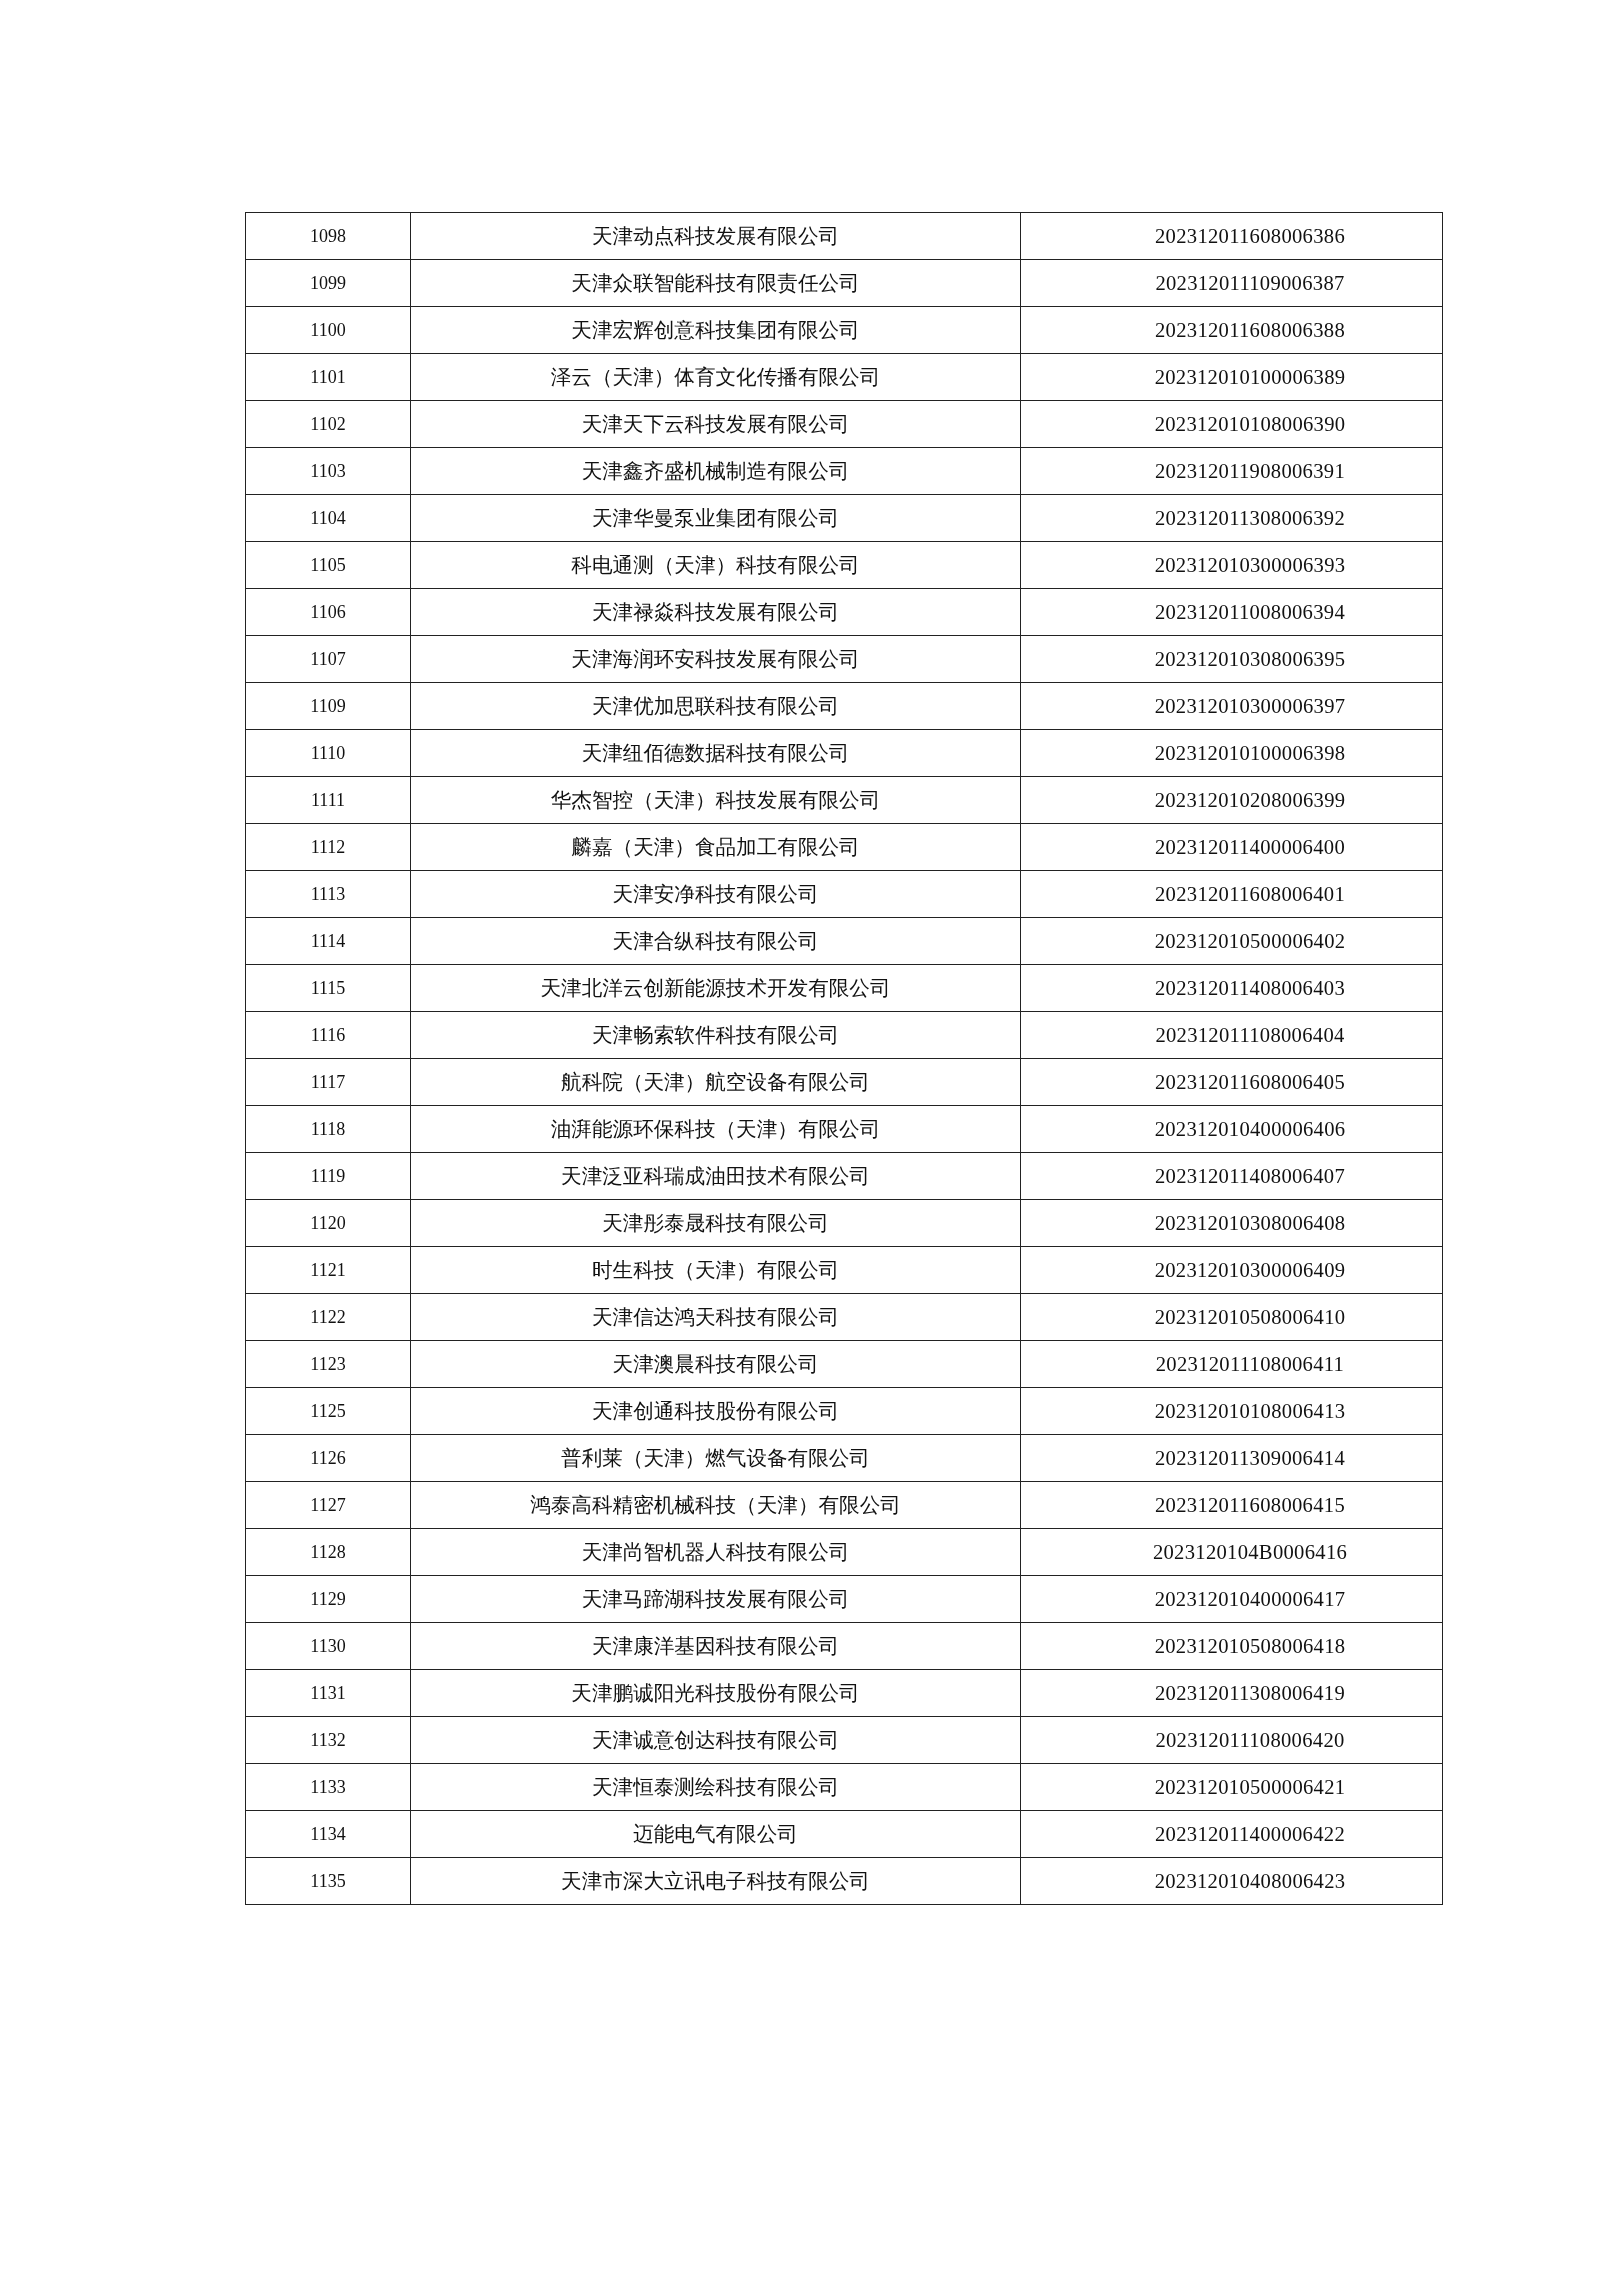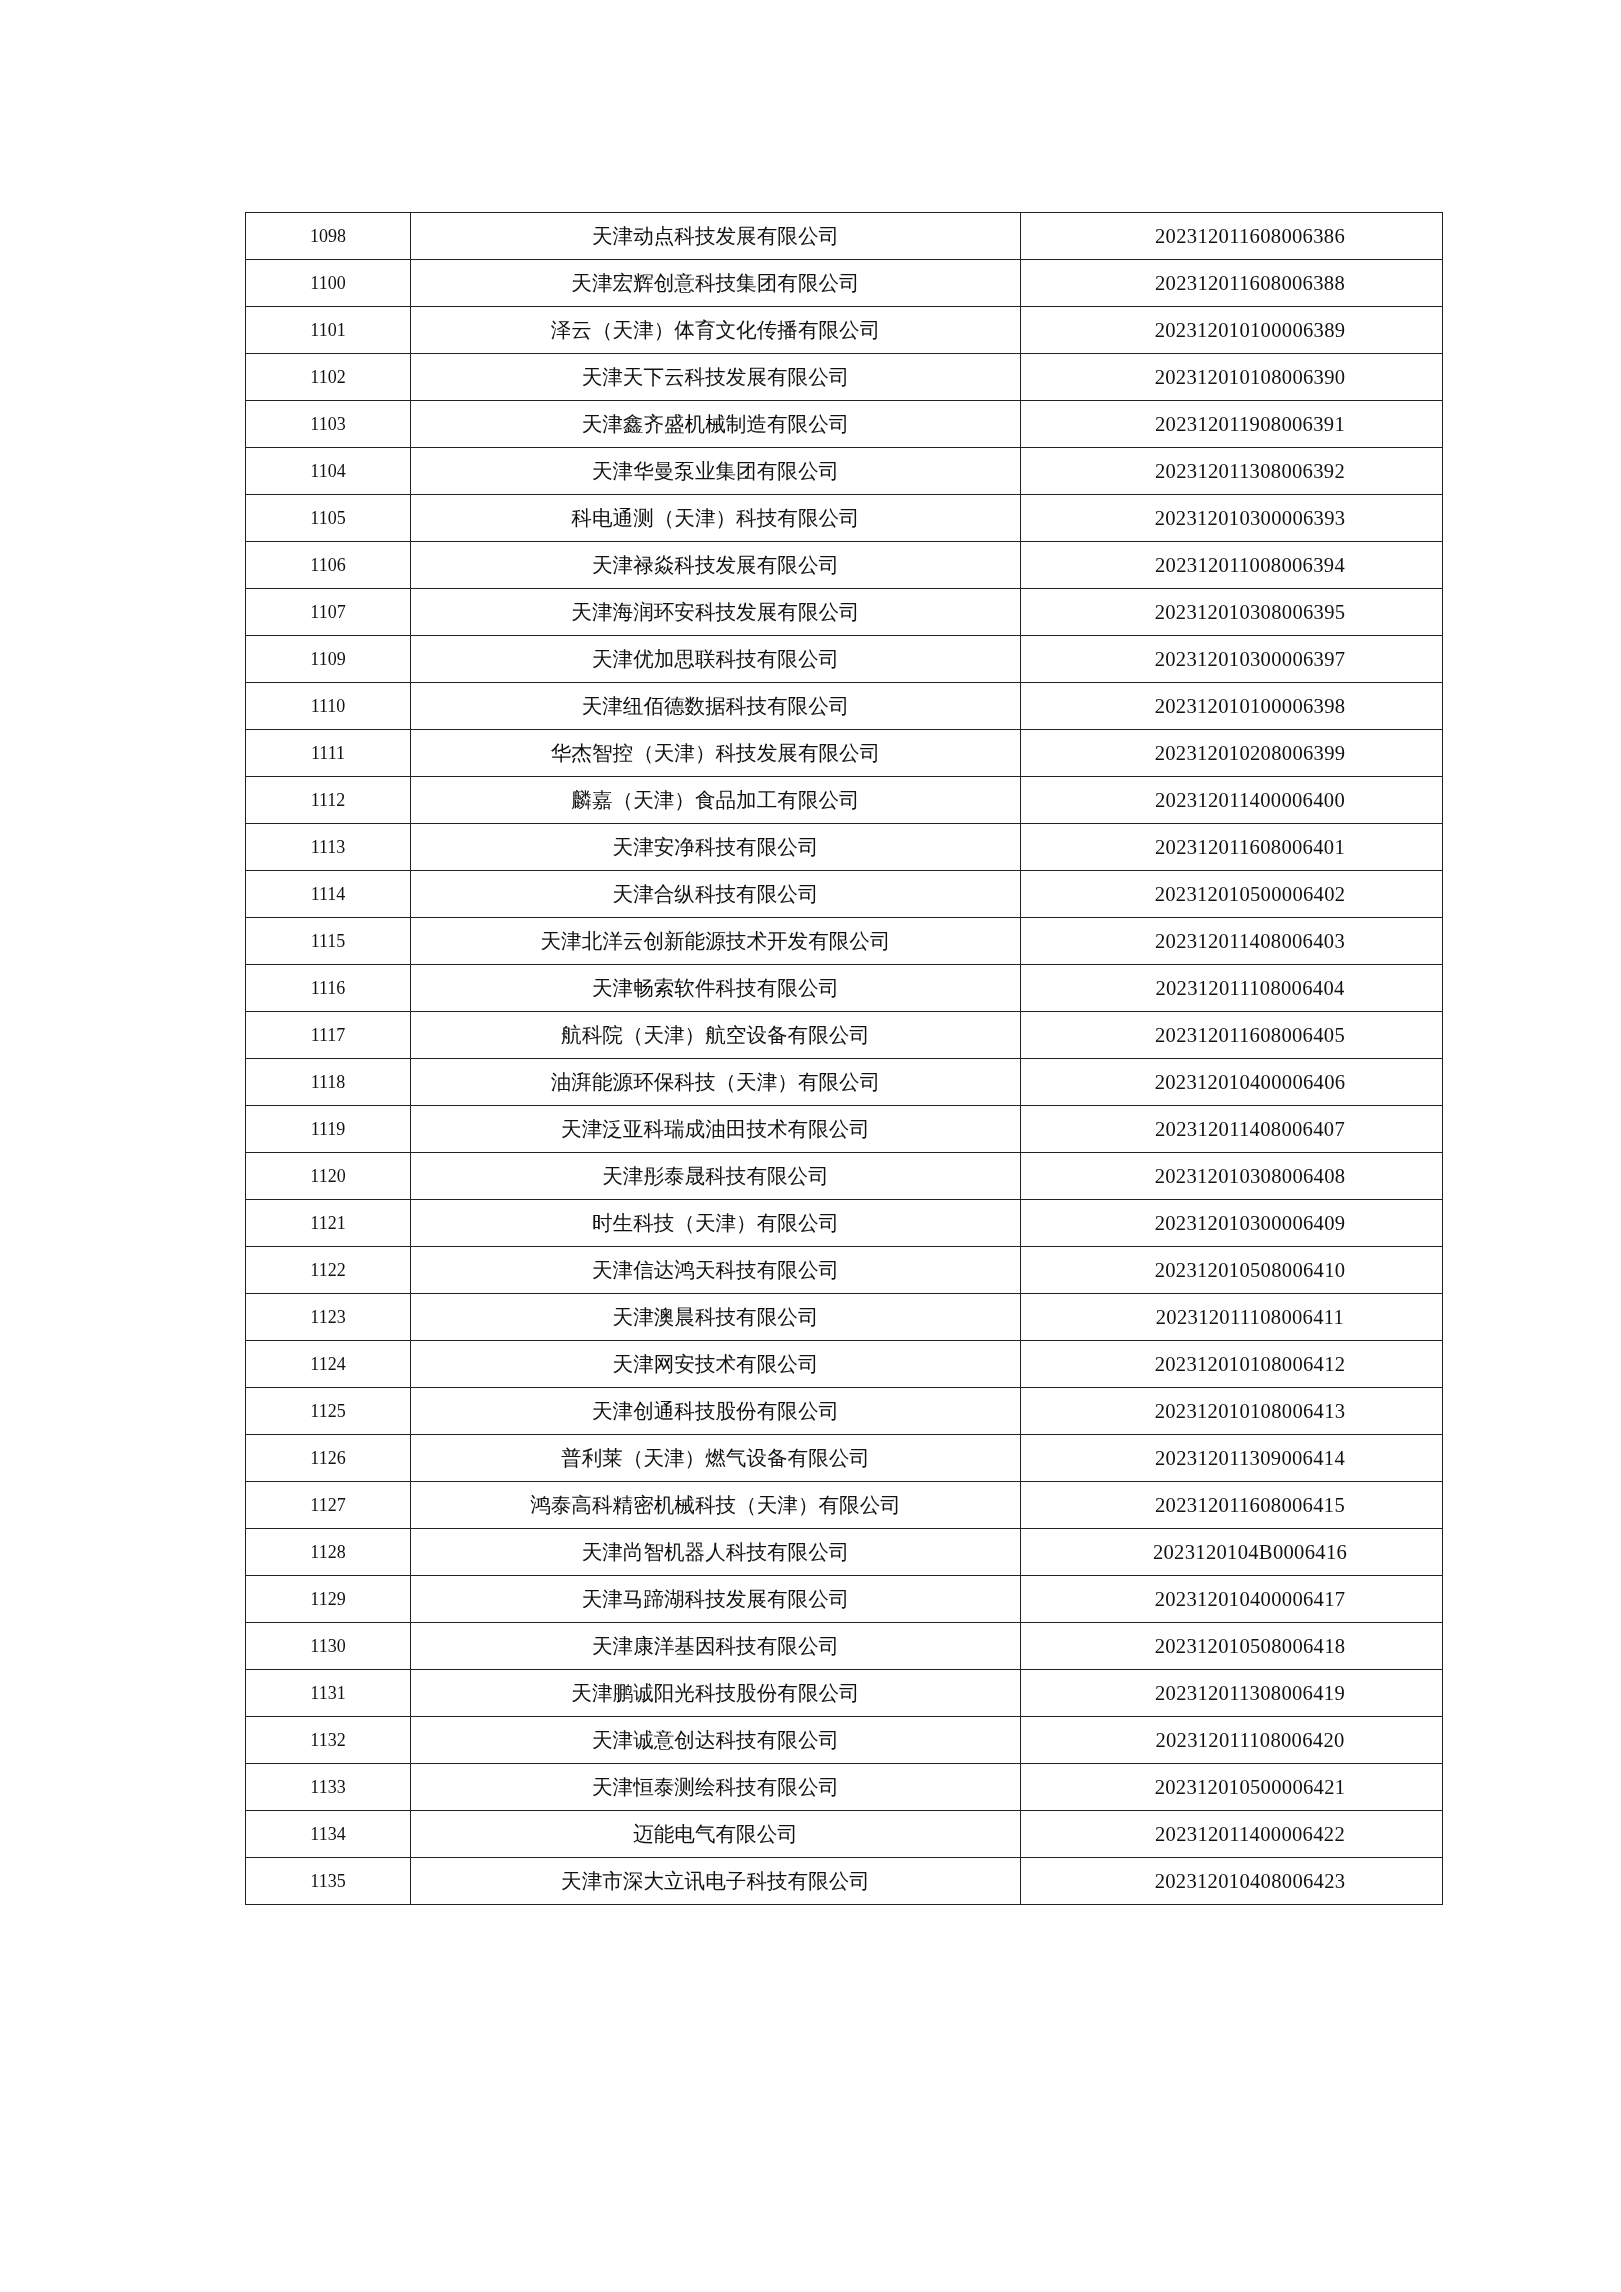--- a/index.html
+++ b/index.html
@@ -19,20 +19,25 @@
 <body>
 
 <table id="tbl">
   <tbody id="tbody">
       <tr>
         <td class="c1">1098</td>
         <td class="c2">天津动点科技发展有限公司</td>
         <td class="c3">202312011608006386</td>
       </tr>
       <tr>
+        <td class="c1">1099</td>
+        <td class="c2">天津众联智能科技有限责任公司</td>
+        <td class="c3">202312011109006387</td>
+      </tr>
+      <tr>
         <td class="c1">1100</td>
         <td class="c2">天津宏辉创意科技集团有限公司</td>
         <td class="c3">202312011608006388</td>
       </tr>
       <tr>
         <td class="c1">1101</td>
         <td class="c2">泽云（天津）体育文化传播有限公司</td>
         <td class="c3">202312010100006389</td>
       </tr>
       <tr>
@@ -132,25 +137,20 @@
       </tr>
       <tr>
         <td class="c1">1122</td>
         <td class="c2">天津信达鸿天科技有限公司</td>
         <td class="c3">202312010508006410</td>
       </tr>
       <tr>
         <td class="c1">1123</td>
         <td class="c2">天津澳晨科技有限公司</td>
         <td class="c3">202312011108006411</td>
-      </tr>
-      <tr>
-        <td class="c1">1124</td>
-        <td class="c2">天津网安技术有限公司</td>
-        <td class="c3">202312010108006412</td>
       </tr>
       <tr>
         <td class="c1">1125</td>
         <td class="c2">天津创通科技股份有限公司</td>
         <td class="c3">202312010108006413</td>
       </tr>
       <tr>
         <td class="c1">1126</td>
         <td class="c2">普利莱（天津）燃气设备有限公司</td>
         <td class="c3">202312011309006414</td>

